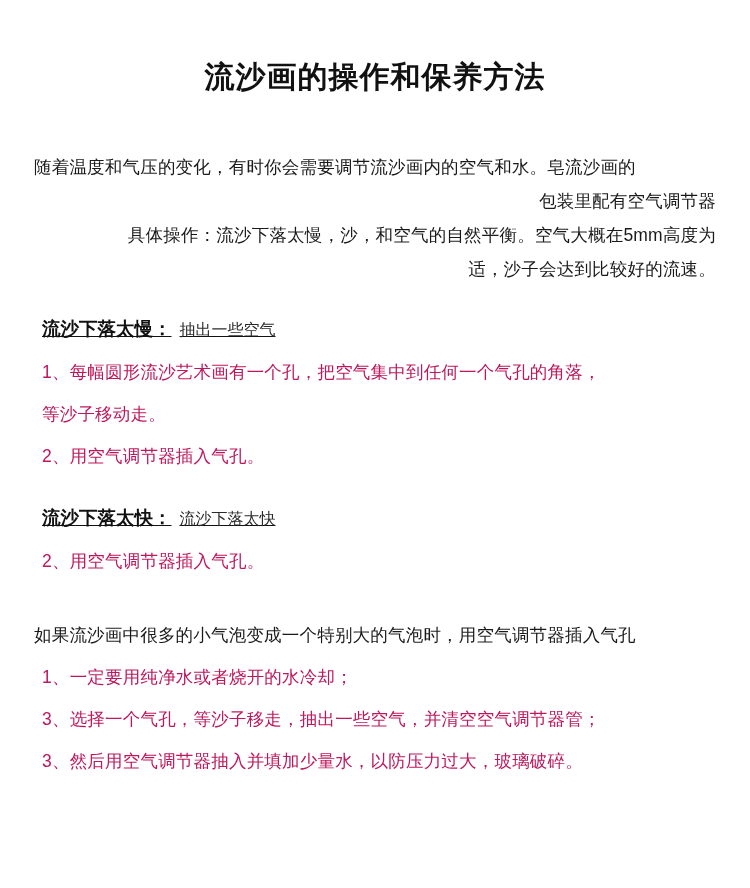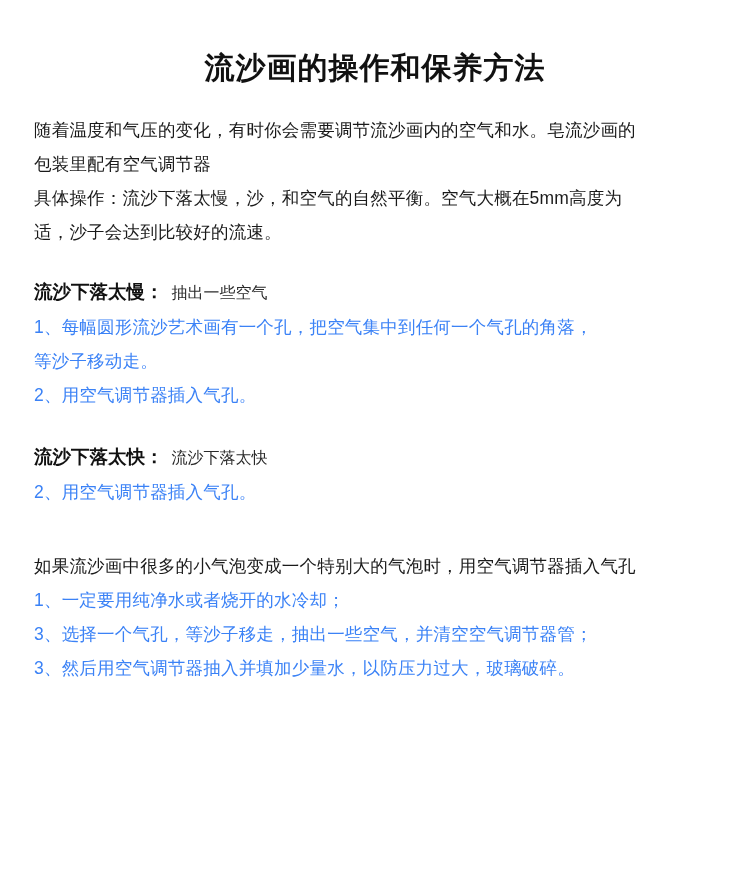--- a/index.html
+++ b/index.html
@@ -11,68 +11,70 @@
     width: 750px;
     height: 888px;
     font-family: "Liberation Sans", "DejaVu Sans", sans-serif;
     color: #1a1a1a;
     -webkit-font-smoothing: antialiased;
   }
   .page {
     width: 750px;
     height: 888px;
     box-sizing: border-box;
-    padding: 0 34px;
+    padding: 9px 34px;
     position: relative;
     overflow: hidden;
   }
   .doc-title {
     text-align: center;
     font-size: 30px;
     font-weight: bold;
     letter-spacing: 1px;
     margin: 0;
     padding-top: 48px;
     color: #111111;
   }
   .body-block {
-    margin-top: 24px;
+    margin-top: 52px;
   }
   .para {
     font-size: 17.5px;
     line-height: 34px;
     color: #1a1a1a;
     margin: 0;
     letter-spacing: 0.2px;
   }
   .para + .para {
     margin-top: 0px;
+    text-align: right;
   }
   .section {
     margin-top: 26px;
   }
   .section-head {
     font-size: 18.5px;
     font-weight: bold;
     color: #111111;
     line-height: 34px;
-    margin: 0;
+    margin: 8px;
     display: block;
+    text-decoration: underline;
   }
   .section-head .sub {
     font-weight: normal;
     font-size: 16px;
     color: #2a2a2a;
     padding-left: 8px;
   }
   .item {
     font-size: 17.5px;
     line-height: 34px;
-    color: #3b82f6;
-    margin: 0;
+    color: #be185d;
+    margin: 8px;
     letter-spacing: 0.2px;
   }
   .gap-large {
     margin-top: 40px;
   }
   .gap-mid {
     margin-top: 28px;
   }
 </style>
 </head>

